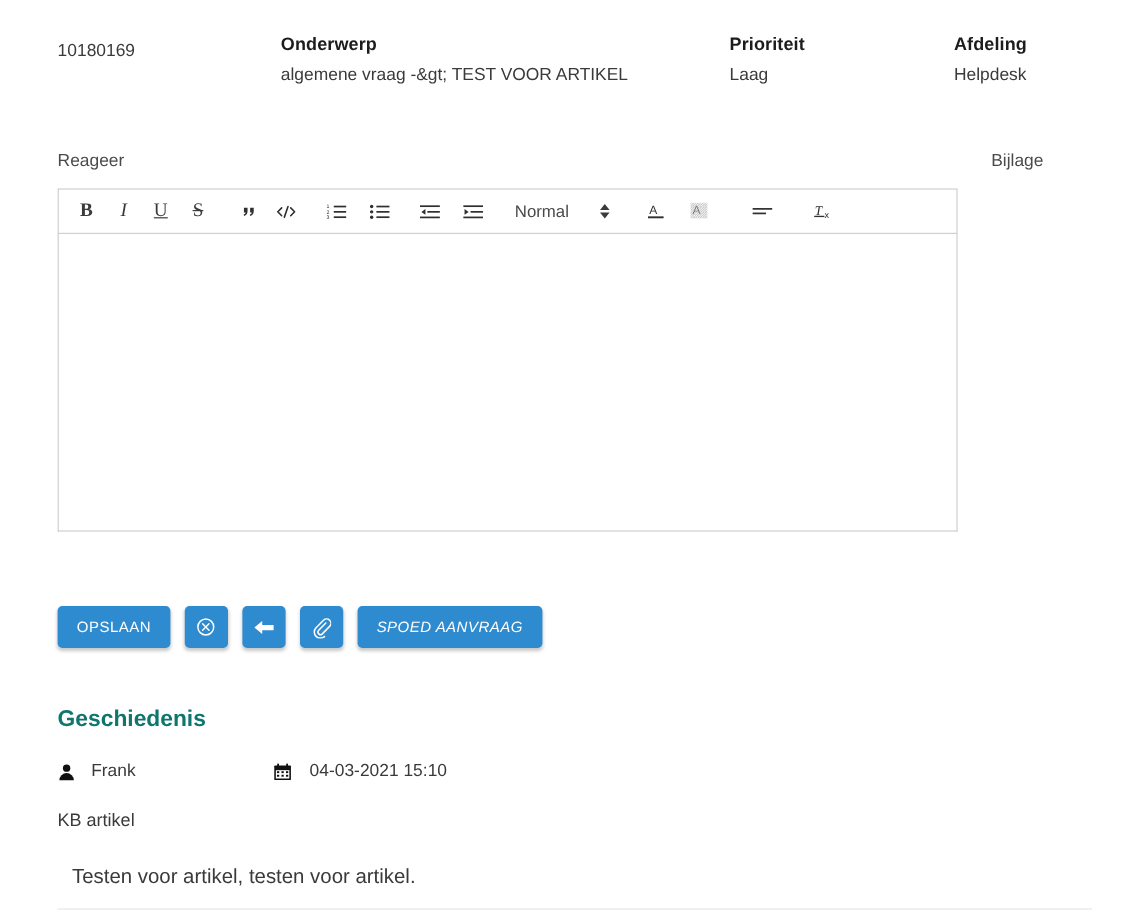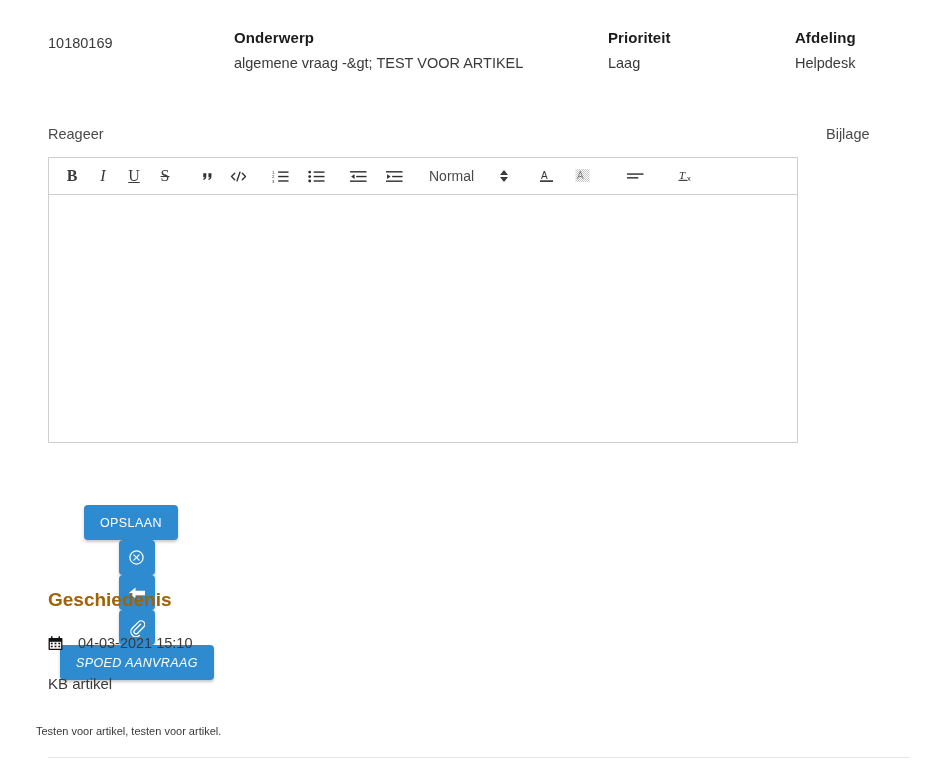--- a/index.html
+++ b/index.html
@@ -149,21 +149,21 @@
   }
   .tb-select-arrows .up { border-bottom: 5px solid #3b3b3b; margin-bottom: 2px; }
   .tb-select-arrows .dn { border-top: 5px solid #3b3b3b; }
 
   
   .actions {
     position: absolute;
     left: 48px;
     top: 505px;
     display: flex;
-    flex-direction: column;
+    flex-direction: row;
     align-items: center;
   }
   .btn {
     background: #2f8bd0;
     color: #ffffff;
     border: none;
     border-radius: 4px;
     height: 35px;
     font-size: 12.5px;
     font-family: "Liberation Sans", sans-serif;
@@ -183,21 +183,21 @@
   .btn + .btn { margin-left: 12px; font-style: italic; }
   .btn svg { display: block; }
 
   
   .history-title {
     position: absolute;
     left: 48px;
     top: 588px;
     font-size: 19px;
     font-weight: bold;
-    color: #a16207;
+    color: #0f766e;
     line-height: 24px;
   }
   .history-meta {
     position: absolute;
     left: 48px;
     top: 633px;
     display: flex;
     flex-direction: row;
     align-items: center;
   }
@@ -224,23 +224,23 @@
   .history-subject {
     position: absolute;
     left: 48px;
     top: 674px;
     font-size: 15px;
     color: #3a3a3a;
     line-height: 20px;
   }
   .history-body {
     position: absolute;
-    left: 36px;
+    left: 60px;
     top: 721px;
-    font-size: 11px;
+    font-size: 17px;
     color: #3a3a3a;
     line-height: 20px;
   }
   .history-divider {
     position: absolute;
     left: 48px;
     top: 757px;
     width: 862px;
     height: 1px;
     background: #e6e6e6;
@@ -431,20 +431,29 @@
       </svg>
     </div>
 
     <div class="btn">SPOED AANVRAAG</div>
 
   </div>
 
   <div class="history-title">Geschiedenis</div>
 
   <div class="history-meta">
+    <div class="meta-user">
+      <div class="meta-icon">
+        <svg width="15" height="15" viewBox="0 0 16 16" fill="#111111">
+          <circle cx="8" cy="4.4" r="3.3"></circle>
+          <path d="M1.6 15.2 a6.4 6.4 0 0 1 12.8 0 z"></path>
+        </svg>
+      </div>
+      <div class="meta-text">Frank</div>
+    </div>
     <div class="meta-date">
       <div class="meta-icon">
         <svg width="15" height="15" viewBox="0 0 16 16" fill="#111111">
           <rect x="0.6" y="2" width="14.8" height="13" rx="0.8"></rect>
           <rect x="3.2" y="0.3" width="1.6" height="3" fill="#111111"></rect>
           <rect x="11.2" y="0.3" width="1.6" height="3" fill="#111111"></rect>
           <rect x="2" y="6.2" width="12" height="7.4" fill="#ffffff"></rect>
           <rect x="3" y="7.1" width="2" height="1.7" fill="#111111"></rect>
           <rect x="7" y="7.1" width="2" height="1.7" fill="#111111"></rect>
           <rect x="11" y="7.1" width="2" height="1.7" fill="#111111"></rect>

